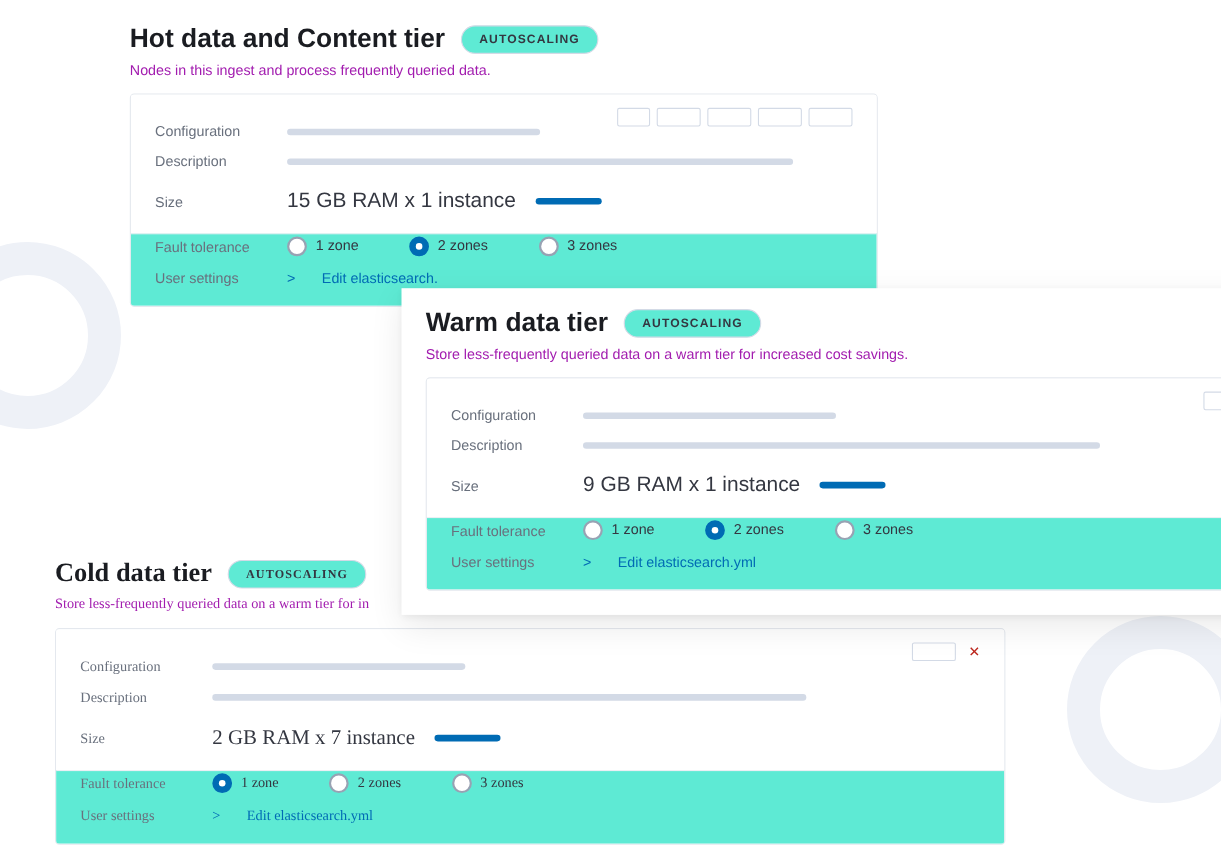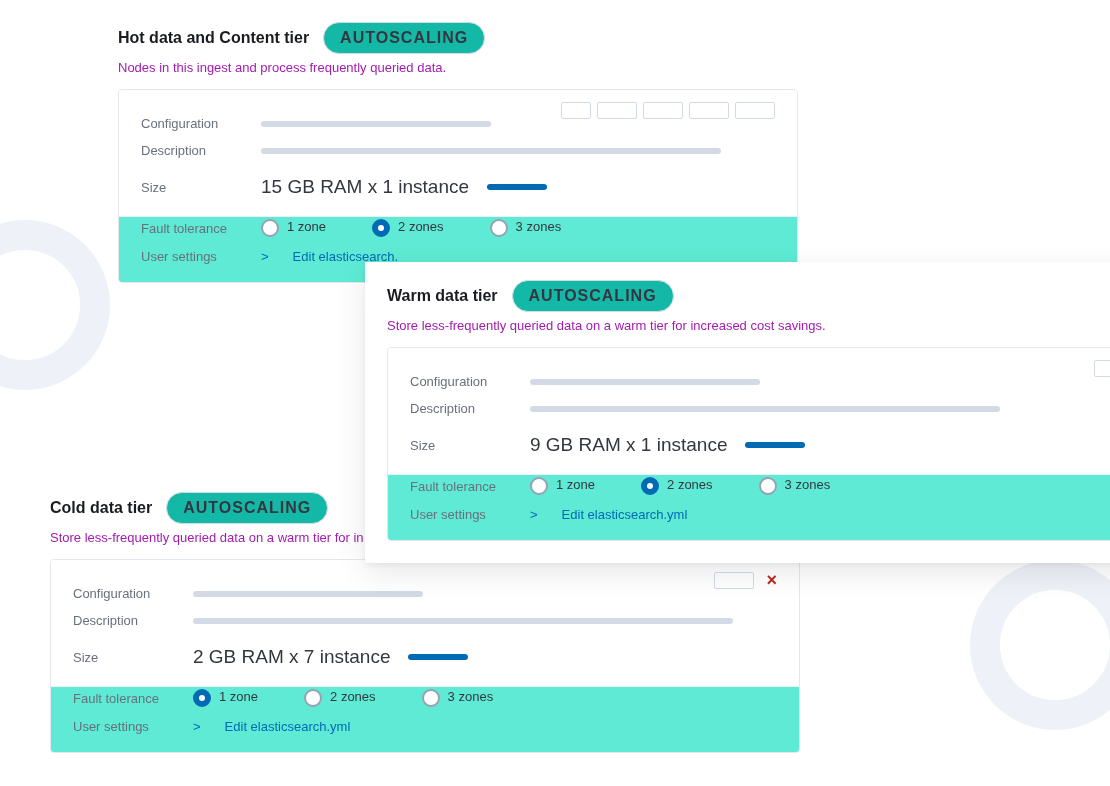--- a/index.html
+++ b/index.html
@@ -34,33 +34,33 @@
   .section {
     position: absolute;
   }
   .section-header {
     display: flex;
     align-items: center;
     gap: 14px;
     margin-bottom: 6px;
   }
   .section-title {
-    font-size: 16px;
+    font-size: 24px;
     font-weight: 700;
     color: #1a1c21;
   }
   .pill {
     border: 1px solid #d3dae6;
     border-radius: 999px;
     padding: 6px 16px;
-    font-size: 16px;
+    font-size: 11px;
     font-weight: 700;
     letter-spacing: 1px;
     color: #343741;
-    background: #14b8a6;
+    background: #5eead4;
   }
   .section-desc {
     font-size: 13px;
     color: #a21caf;
     margin-bottom: 14px;
   }
 
   .card {
     border: 1px solid #e4e8ee;
     border-radius: 4px;
@@ -245,21 +245,21 @@
         <div class="row-label">User settings</div>
         <div class="row-content">
           <span class="chev">&gt;</span>
           <span class="link">Edit elasticsearch.</span>
         </div>
       </div>
     </div>
   </div>
 </div>
 
-<div class="section" style="left:50px; top:492px; width:750px;">
+<div class="section" style="left:50px; top:508px; width:864px;font-family:Liberation Serif, serif;">
   <div class="section-header">
     <span class="section-title">Cold data tier</span>
     <span class="pill">AUTOSCALING</span>
   </div>
   <div class="section-desc">Store less-frequently queried data on a warm tier for in</div>
 
   <div class="card">
     <div class="card-top">
       <div class="mini-boxes">
         <span class="mini-box"></span>

